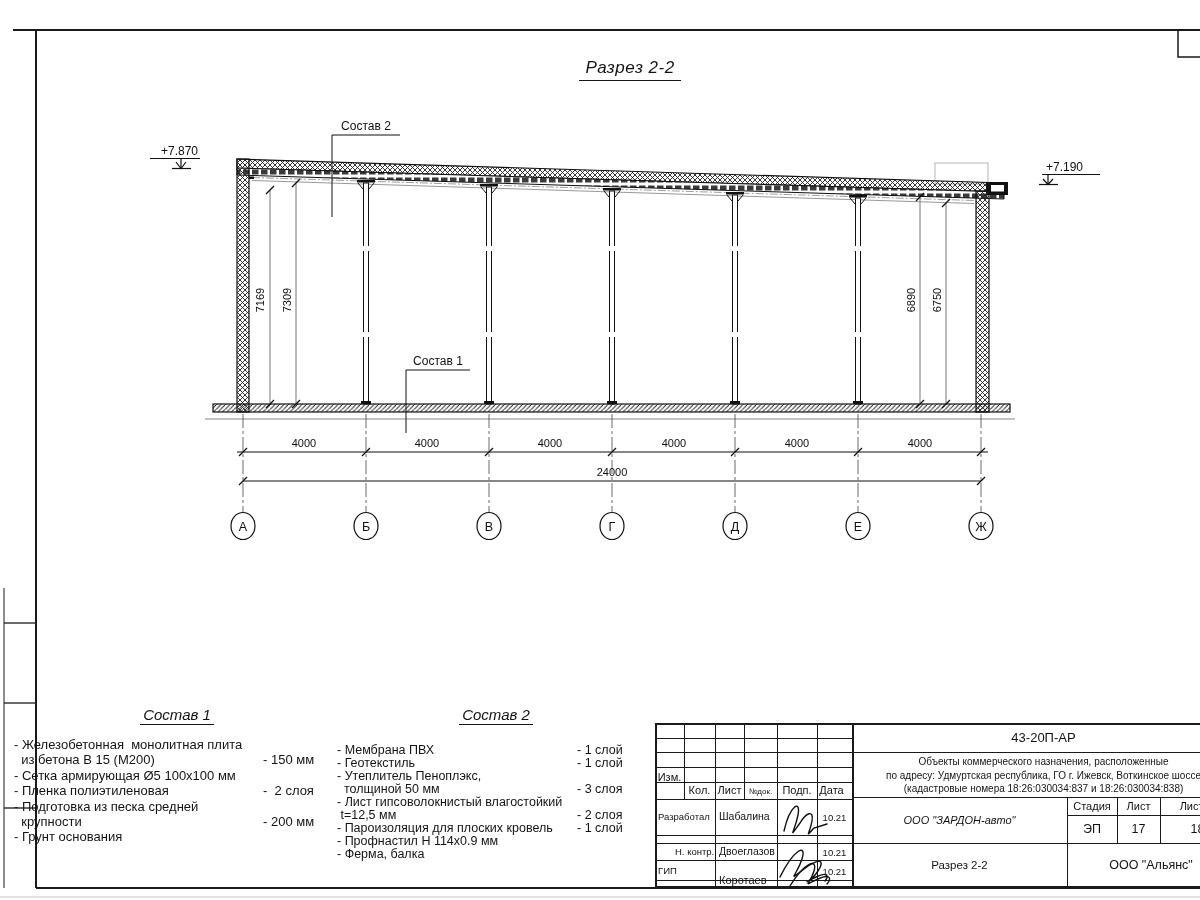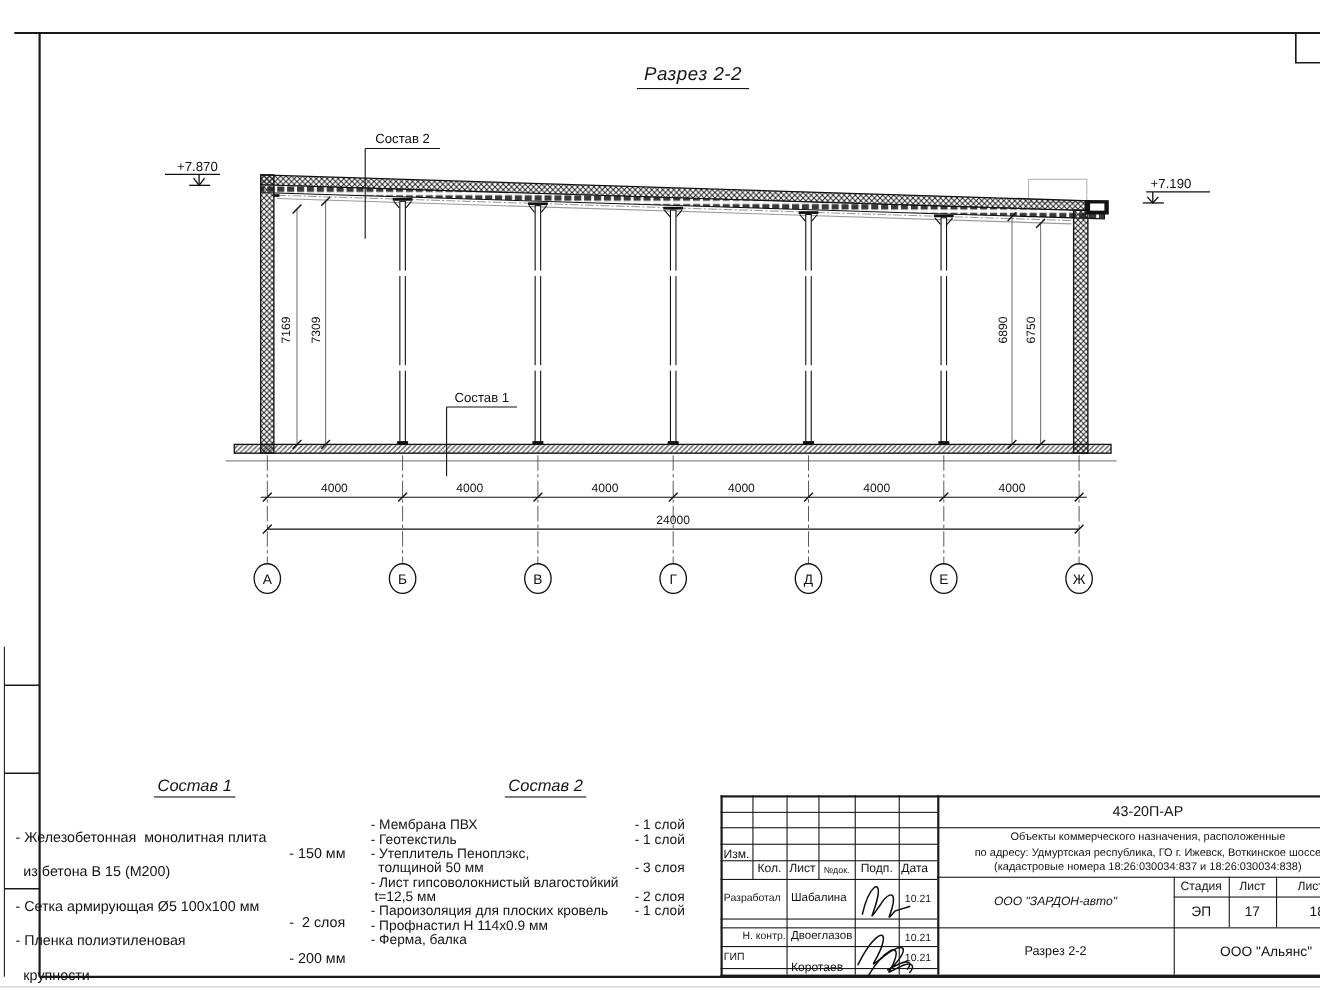--- a/index.html
+++ b/index.html
@@ -12,21 +12,21 @@
   
   .matlist{position:absolute;}
   .mat-title{text-align:center;font-style:italic;font-size:15px;}
   .mat-title span{display:inline-block;border-bottom:1.4px solid #141414;padding:0 3px 1px 3px;}
   .mat-rows{margin-top:12px;}
   .mat-row{display:flex;white-space:pre;}
   .mat-name{flex:0 0 auto;}
   .mat-val{flex:0 0 auto;}
   #sostav1{left:14px;top:706px;width:326px;font-size:13px;}
   #sostav1 .mat-row{line-height:15.4px;}
-  #sostav1 .mat-name{width:249px;margin-top:16px;}
+  #sostav1 .mat-name{width:249px;}
   #sostav2{left:337px;top:706px;width:318px;font-size:12.5px;}
   #sostav2 .mat-rows{margin-top:19px;}
   #sostav2 .mat-row{line-height:13px;}
   #sostav2 .mat-name{width:240px;}
   
   #titleblock{position:absolute;left:655px;top:723px;width:580px;height:165px;font-size:11px;}
   .l{position:absolute;background:#1a1a1a;}
   .tbt{position:absolute;white-space:nowrap;}
   .c{text-align:center;}
   .flexc{display:flex;align-items:center;justify-content:center;text-align:center;}
@@ -225,20 +225,21 @@
     <span>Разрез 2-2</span>
   </div>
 
   <div class="matlist" id="sostav1">
     <div class="mat-title"><span>Состав 1</span></div>
     <div class="mat-rows">
       <div class="mat-row"><span class="mat-name">- Железобетонная  монолитная плита</span><span class="mat-val"></span></div>
       <div class="mat-row"><span class="mat-name">  из бетона В 15 (М200)</span><span class="mat-val">- 150 мм</span></div>
       <div class="mat-row"><span class="mat-name">- Сетка армирующая Ø5 100x100 мм</span><span class="mat-val"></span></div>
       <div class="mat-row"><span class="mat-name">- Пленка полиэтиленовая</span><span class="mat-val">-  2 слоя</span></div>
+      <div class="mat-row"><span class="mat-name">- Подготовка из песка средней</span><span class="mat-val"></span></div>
       <div class="mat-row"><span class="mat-name">  крупности</span><span class="mat-val">- 200 мм</span></div>
       <div class="mat-row"><span class="mat-name">- Грунт основания</span><span class="mat-val"></span></div>
     </div>
   </div>
 
   <div class="matlist" id="sostav2">
     <div class="mat-title"><span>Состав 2</span></div>
     <div class="mat-rows">
       <div class="mat-row"><span class="mat-name">- Мембрана ПВХ</span><span class="mat-val">- 1 слой</span></div>
       <div class="mat-row"><span class="mat-name">- Геотекстиль</span><span class="mat-val">- 1 слой</span></div>

